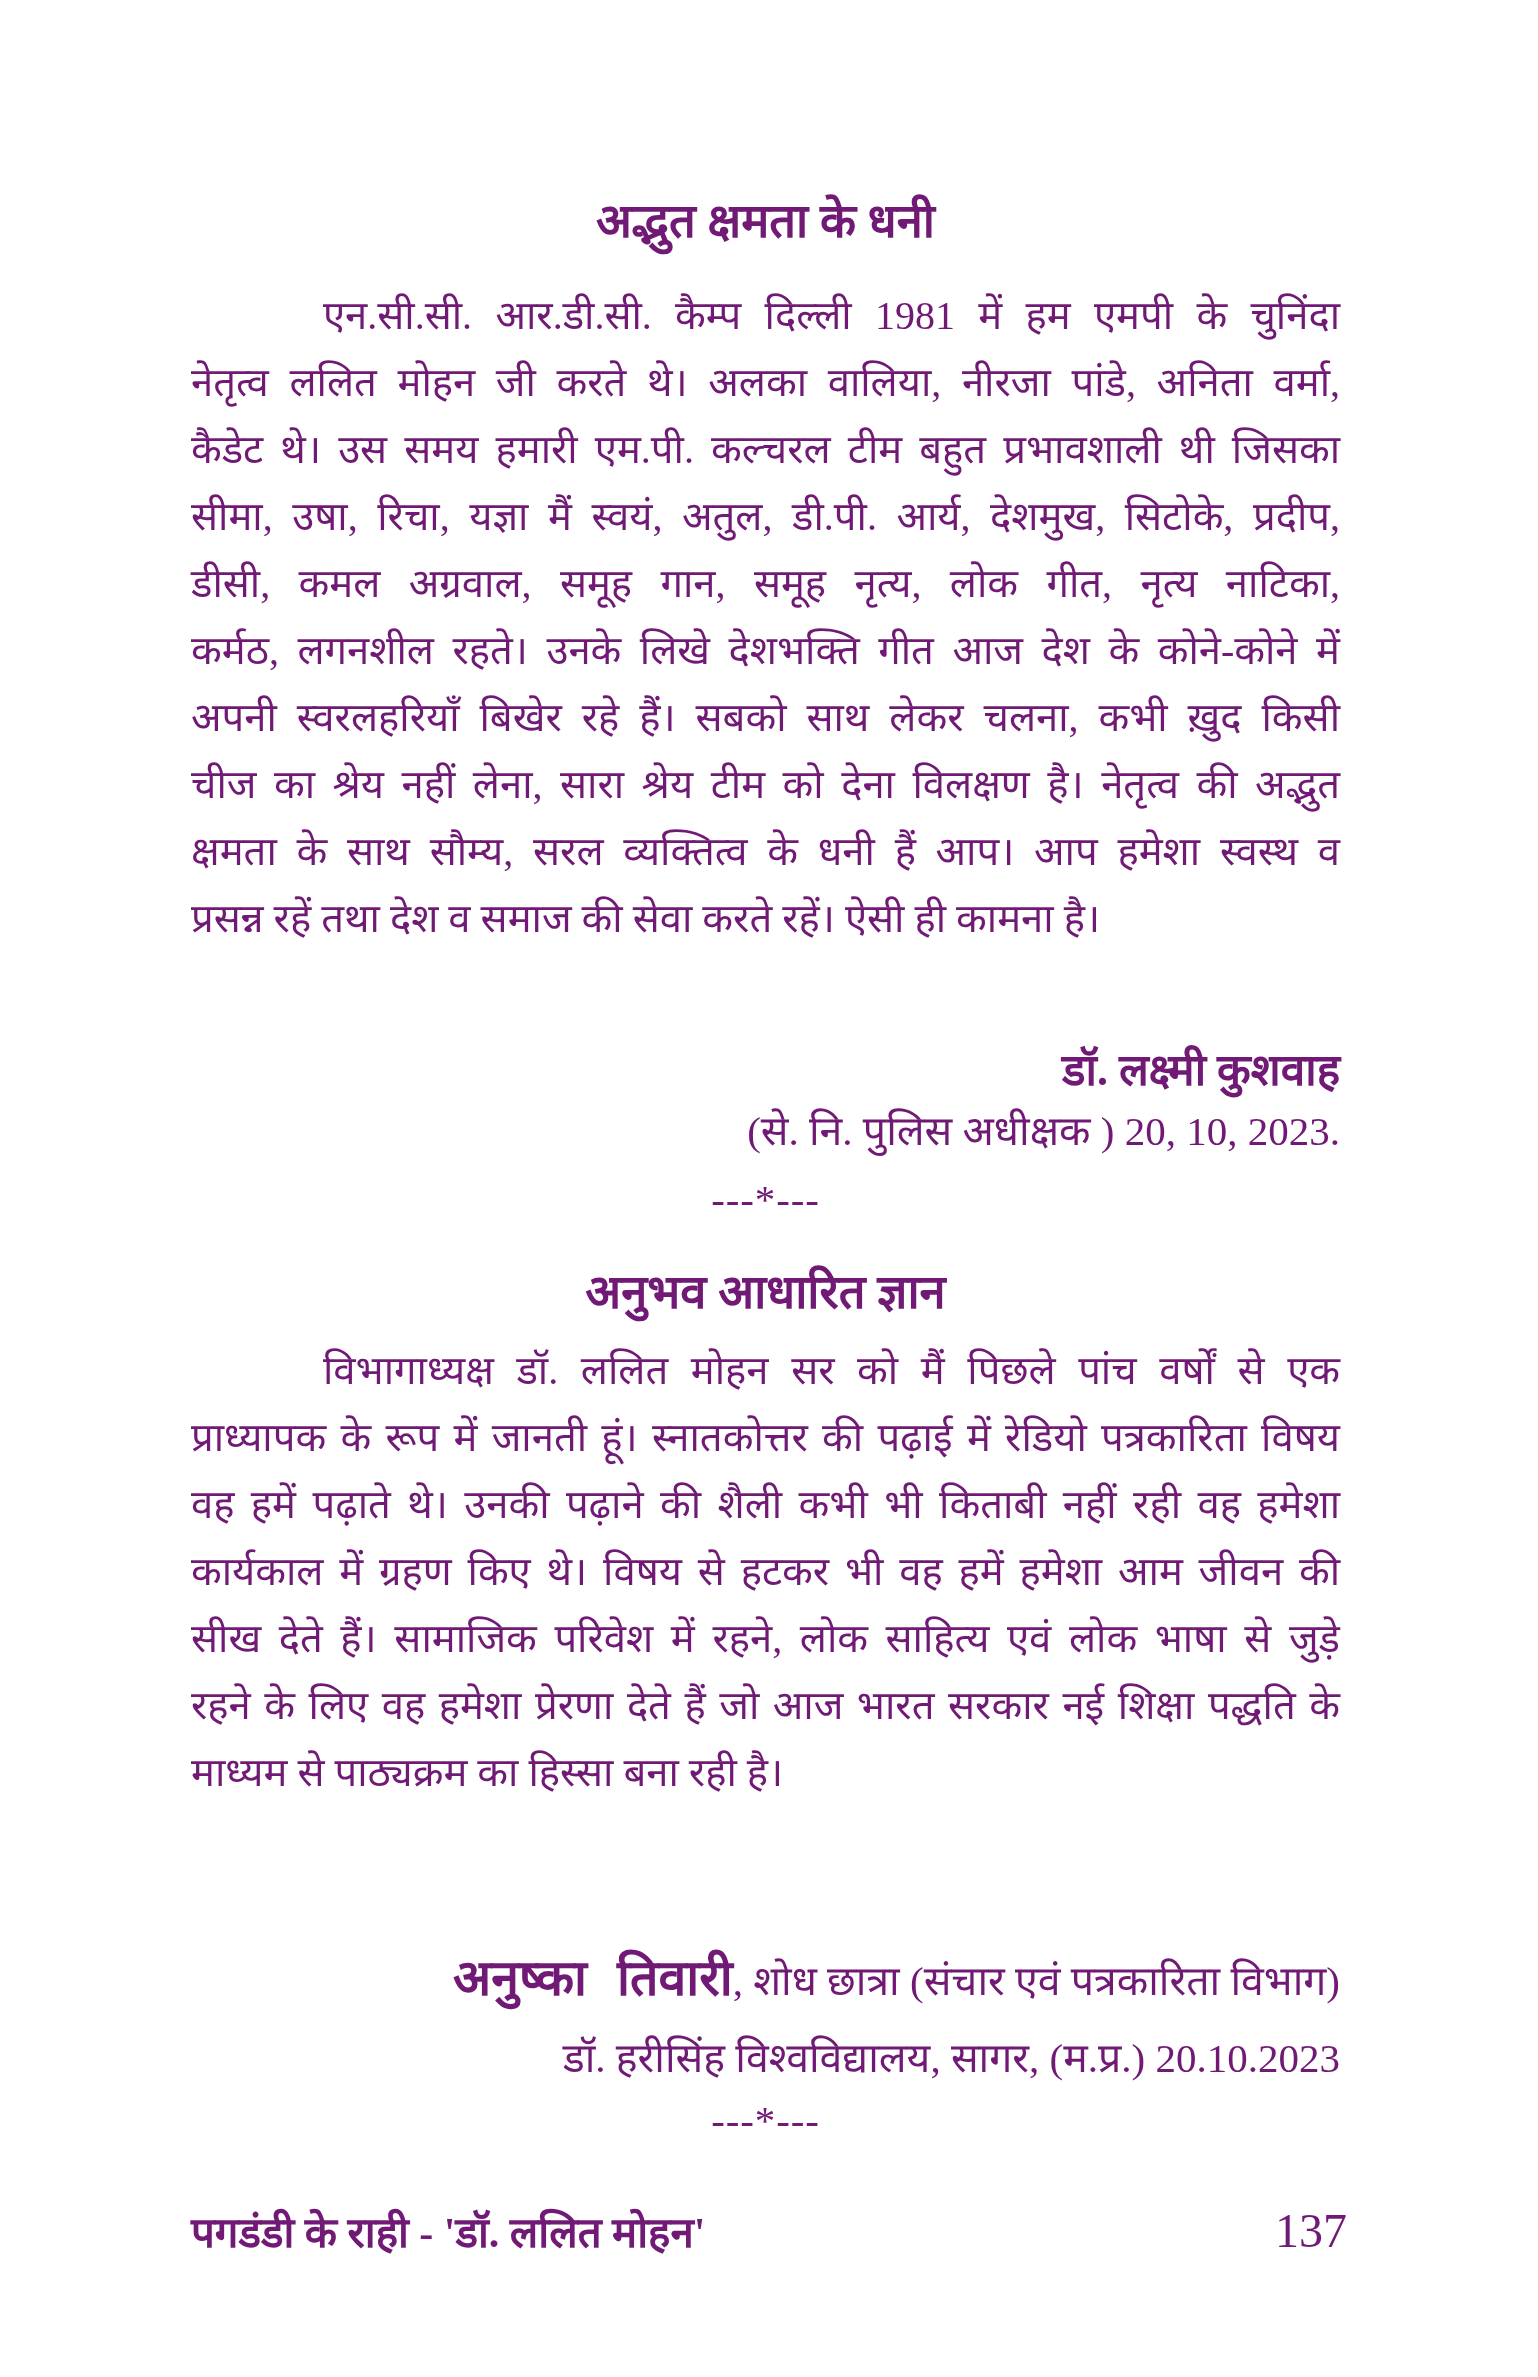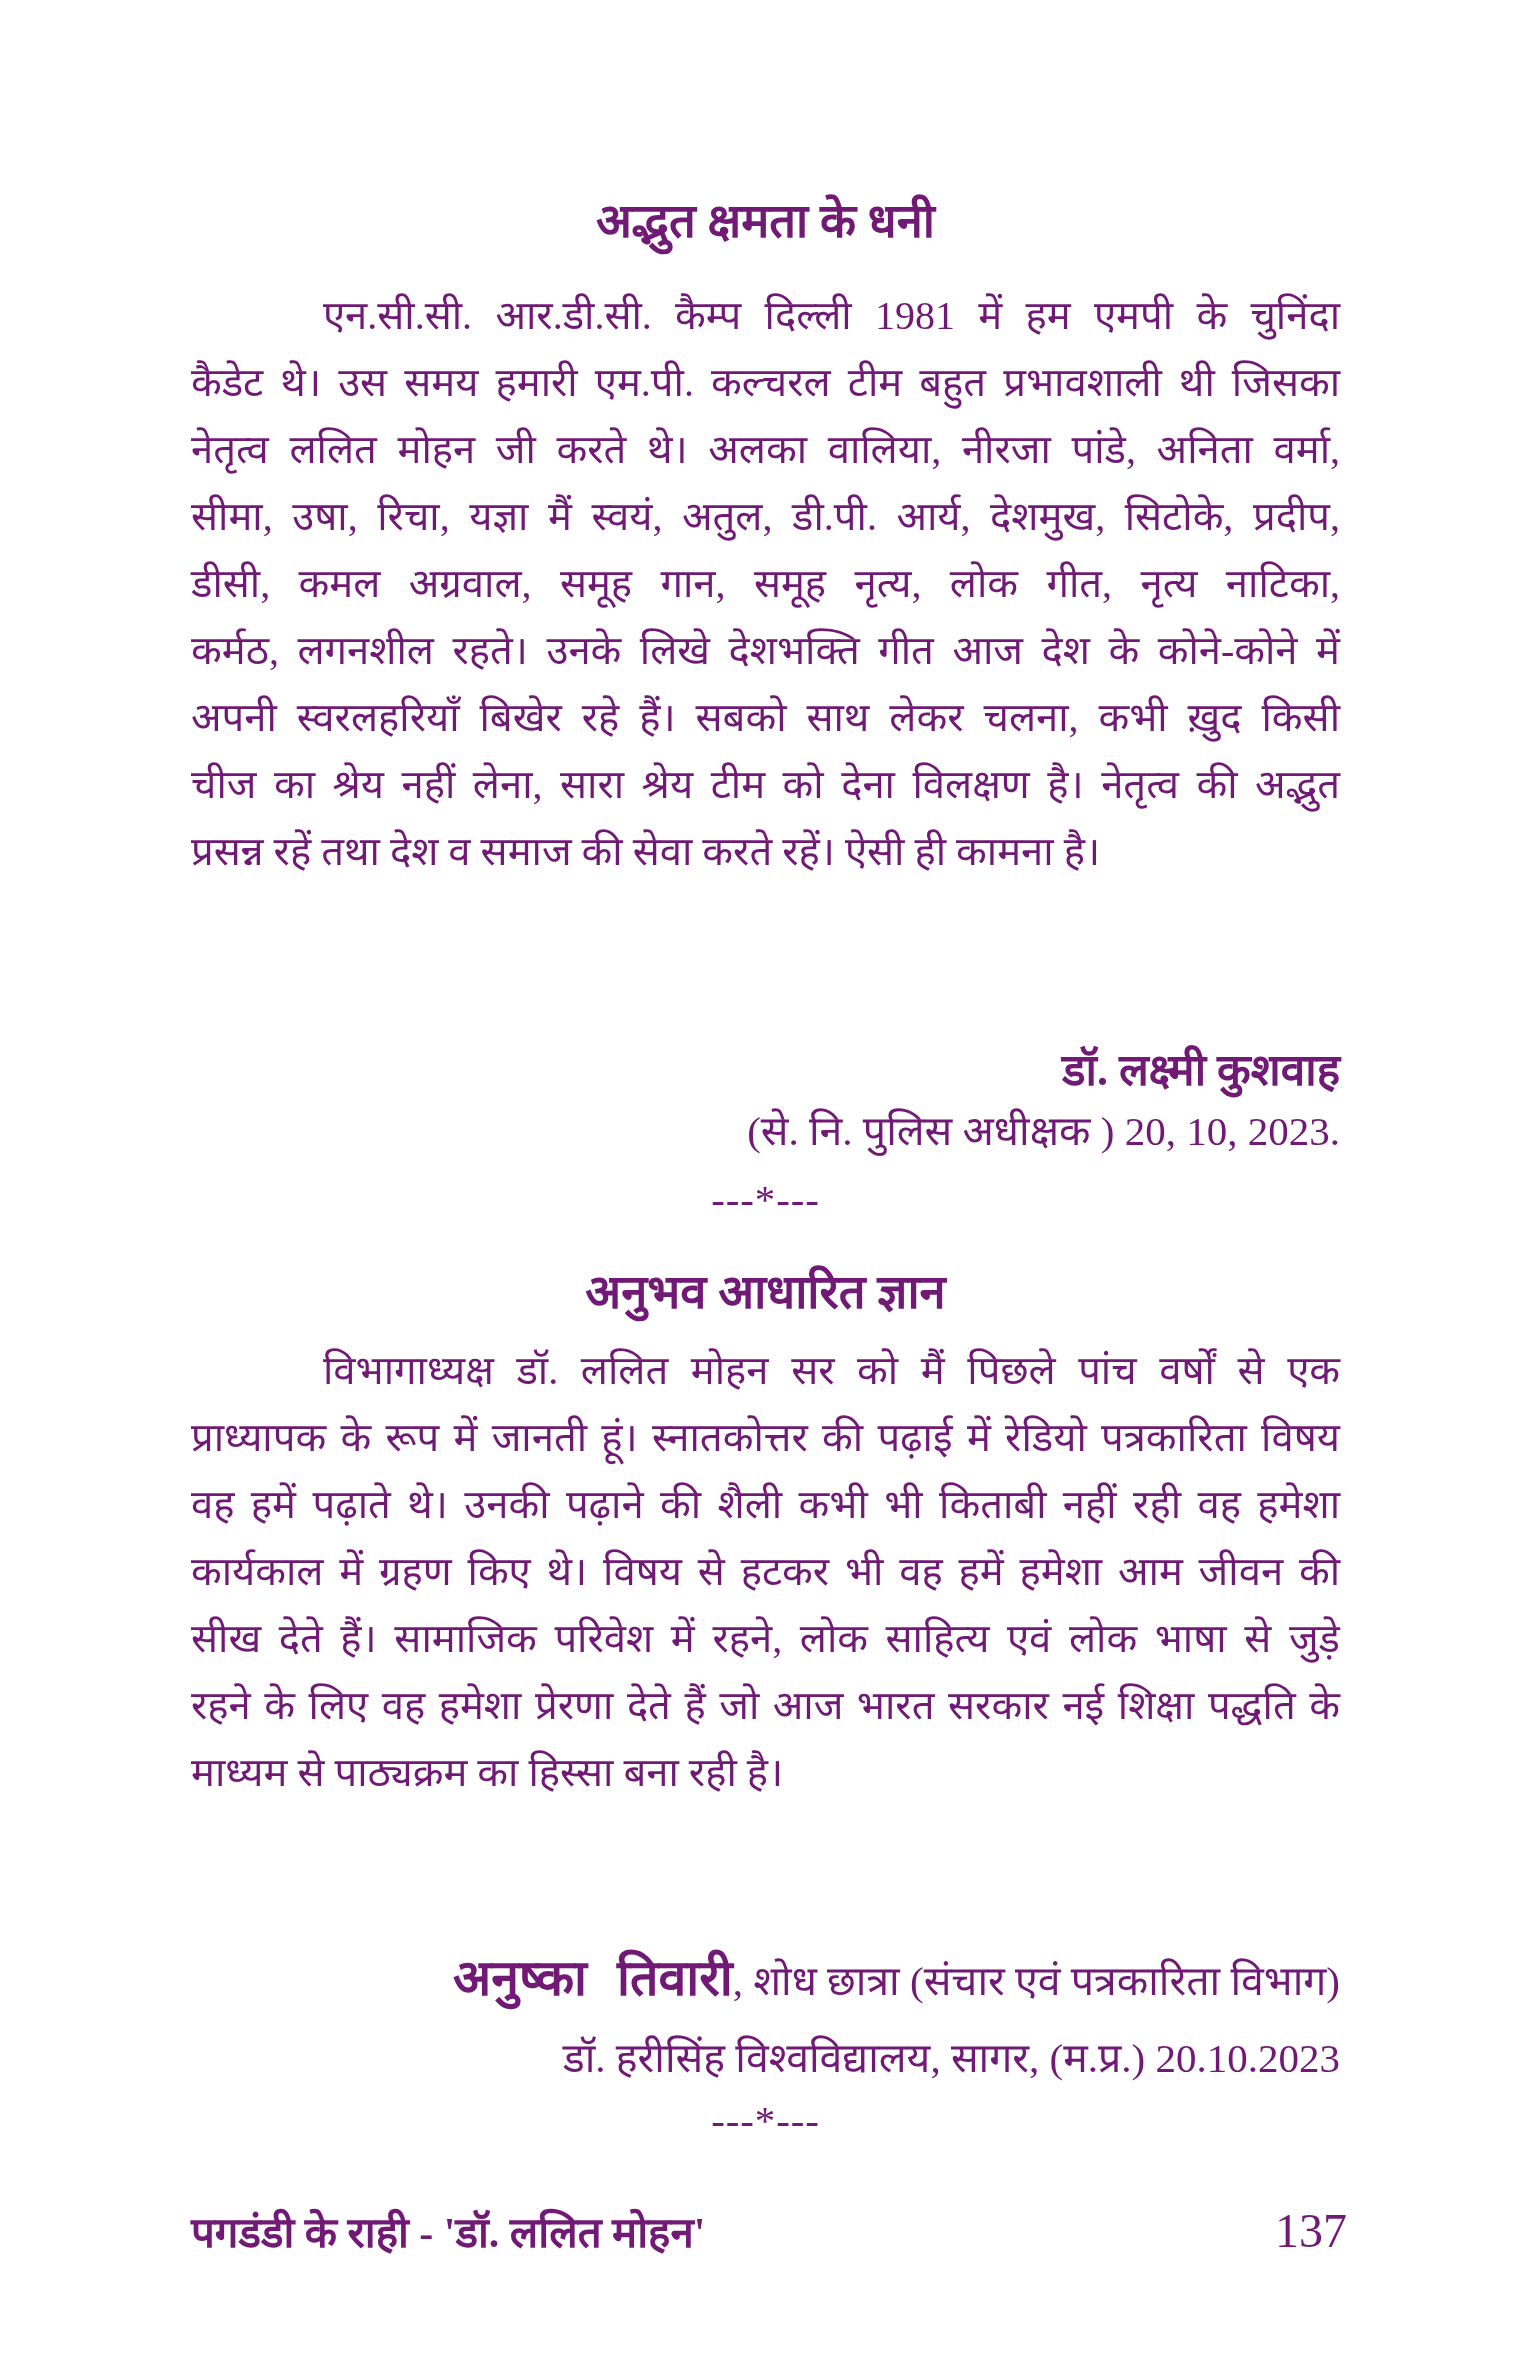--- a/index.html
+++ b/index.html
@@ -75,27 +75,28 @@
 </style>
 </head>
 <body>
 
 <div class="page">
 
   <div class="block section-title" style="top:182px;">अद्भुत क्षमता के धनी</div>
 
   <div class="block para" style="top:282px;">
     <div class="line first">एन.सी.सी. आर.डी.सी. कैम्प दिल्ली 1981 में हम एमपी के चुनिंदा</div>
+    <div class="line">नेतृत्व ललित मोहन जी करते थे। अलका वालिया, नीरजा पांडे, अनिता वर्मा,</div>
     <div class="line">कैडेट थे। उस समय हमारी एम.पी. कल्चरल टीम बहुत प्रभावशाली थी जिसका</div>
-    <div class="line">नेतृत्व ललित मोहन जी करते थे। अलका वालिया, नीरजा पांडे, अनिता वर्मा,</div>
     <div class="line">सीमा, उषा, रिचा, यज्ञा मैं स्वयं, अतुल, डी.पी. आर्य, देशमुख, सिटोके, प्रदीप,</div>
     <div class="line">डीसी, कमल अग्रवाल, समूह गान, समूह नृत्य, लोक गीत, नृत्य नाटिका,</div>
     <div class="line">कर्मठ, लगनशील रहते। उनके लिखे देशभक्ति गीत आज देश के कोने-कोने में</div>
     <div class="line">अपनी स्वरलहरियाँ बिखेर रहे हैं। सबको साथ लेकर चलना, कभी ख़ुद किसी</div>
     <div class="line">चीज का श्रेय नहीं लेना, सारा श्रेय टीम को देना विलक्षण है। नेतृत्व की अद्भुत</div>
+    <div class="line">क्षमता के साथ सौम्य, सरल व्यक्तित्व के धनी हैं आप। आप हमेशा स्वस्थ व</div>
     <div class="line last">प्रसन्न रहें तथा देश व समाज की सेवा करते रहें। ऐसी ही कामना है।</div>
   </div>
 
   <div class="block sig-name" style="top:1040px;">डॉ. लक्ष्मी कुशवाह</div>
 
   <div class="block sig-detail" style="top:1100px;">(से. नि. पुलिस अधीक्षक ) 20, 10, 2023.</div>
 
   <div class="block separator" style="top:1173px;">---*---</div>
 
   <div class="block section-title" style="top:1253px;">अनुभव आधारित ज्ञान</div>

